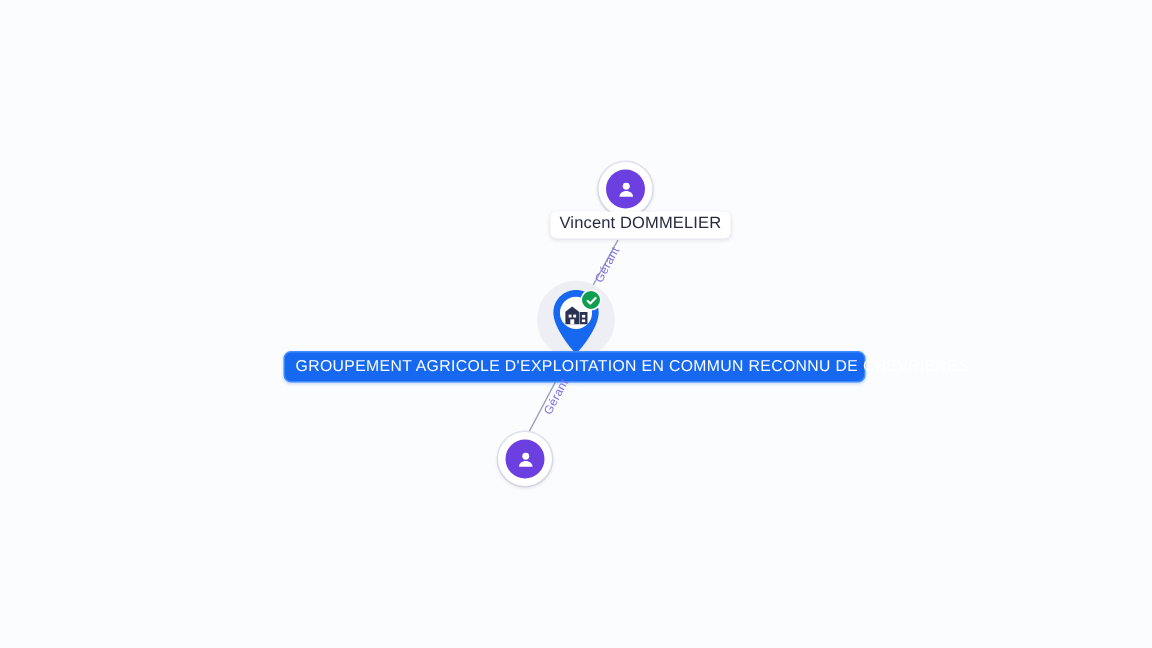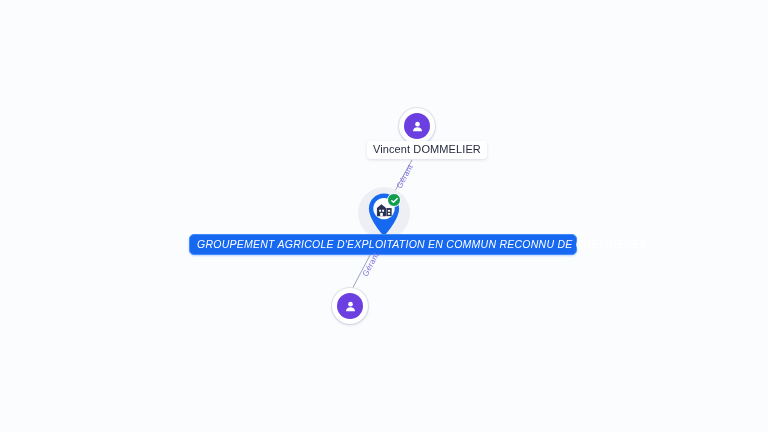--- a/index.html
+++ b/index.html
@@ -123,21 +123,20 @@
     border: 1px solid #3f8bff;
     border-radius: 5px;
     font-size: 10.5px;
     line-height: 14px;
     letter-spacing: 0.25px;
     padding: 2px 7px 3px 7px;
     white-space: nowrap;
     box-sizing: border-box;
     text-align: center;
     box-shadow: 0 1px 2px rgba(22,104,240,0.25);
-    font-style: italic;
   }
 
   
   .edge-label {
     position: absolute;
     font-size: 8px;
     line-height: 9px;
     color: #7d6fe0;
     white-space: nowrap;
     letter-spacing: 0.2px;

